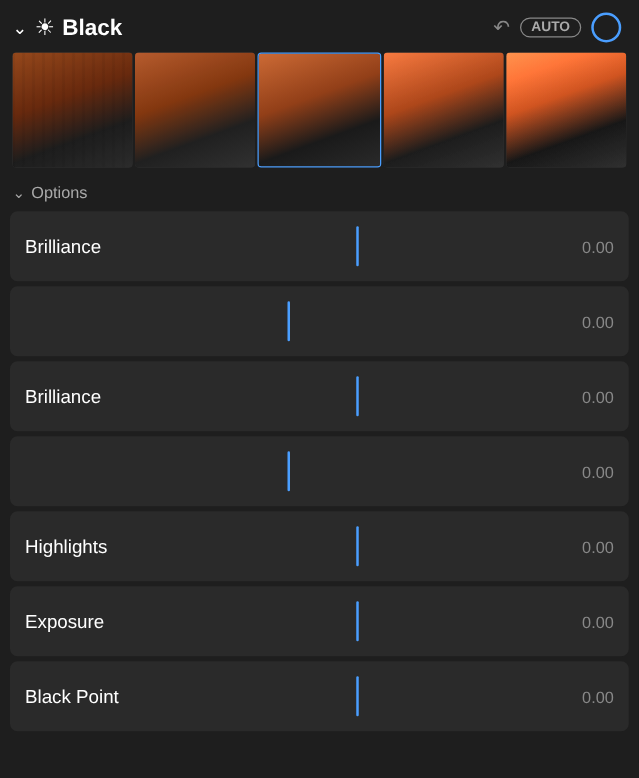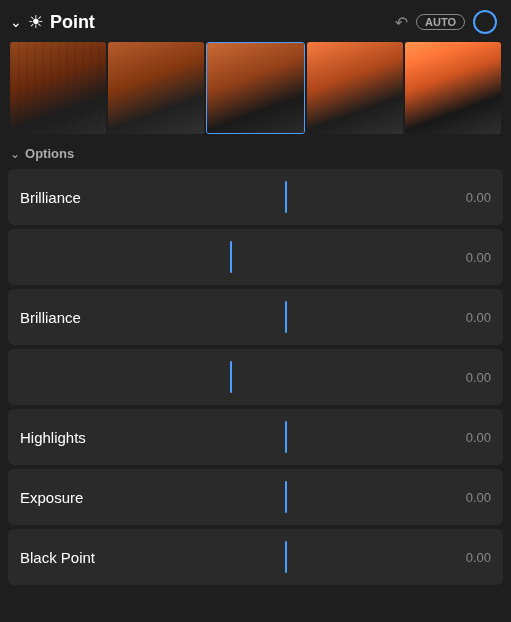--- a/index.html
+++ b/index.html
@@ -122,21 +122,21 @@
 
     .options-chevron {
       color: #aaaaaa;
       font-size: 12px;
       cursor: pointer;
     }
 
     .options-label {
       font-size: 13px;
       color: #aaaaaa;
-      font-weight: 700;
+      font-weight: 400;
     }
 
     .sliders-list {
       display: flex;
       flex-direction: column;
       padding: 0 8px;
       gap: 4px;
       flex: 1;
     }
 
@@ -186,21 +186,21 @@
     }
   </style>
 </head>
 <body>
 
 <div class="panel">
 
   <div class="header">
     <span class="chevron-icon">⌄</span>
     <span class="sun-icon">☀</span>
-    <span class="header-title">Point</span>
+    <span class="header-title">Black</span>
     <div class="header-controls">
       <span class="undo-icon">↶</span>
       <button class="auto-button">AUTO</button>
       <div class="circle-button"></div>
     </div>
   </div>
 
   <div class="thumbnails-row">
     <div class="thumbnail">
       <div class="thumbnail-img thumb-1" style="background: linear-gradient(160deg, #b05520 0%, #7a3010 40%, #222 70%, #333 100%);">

